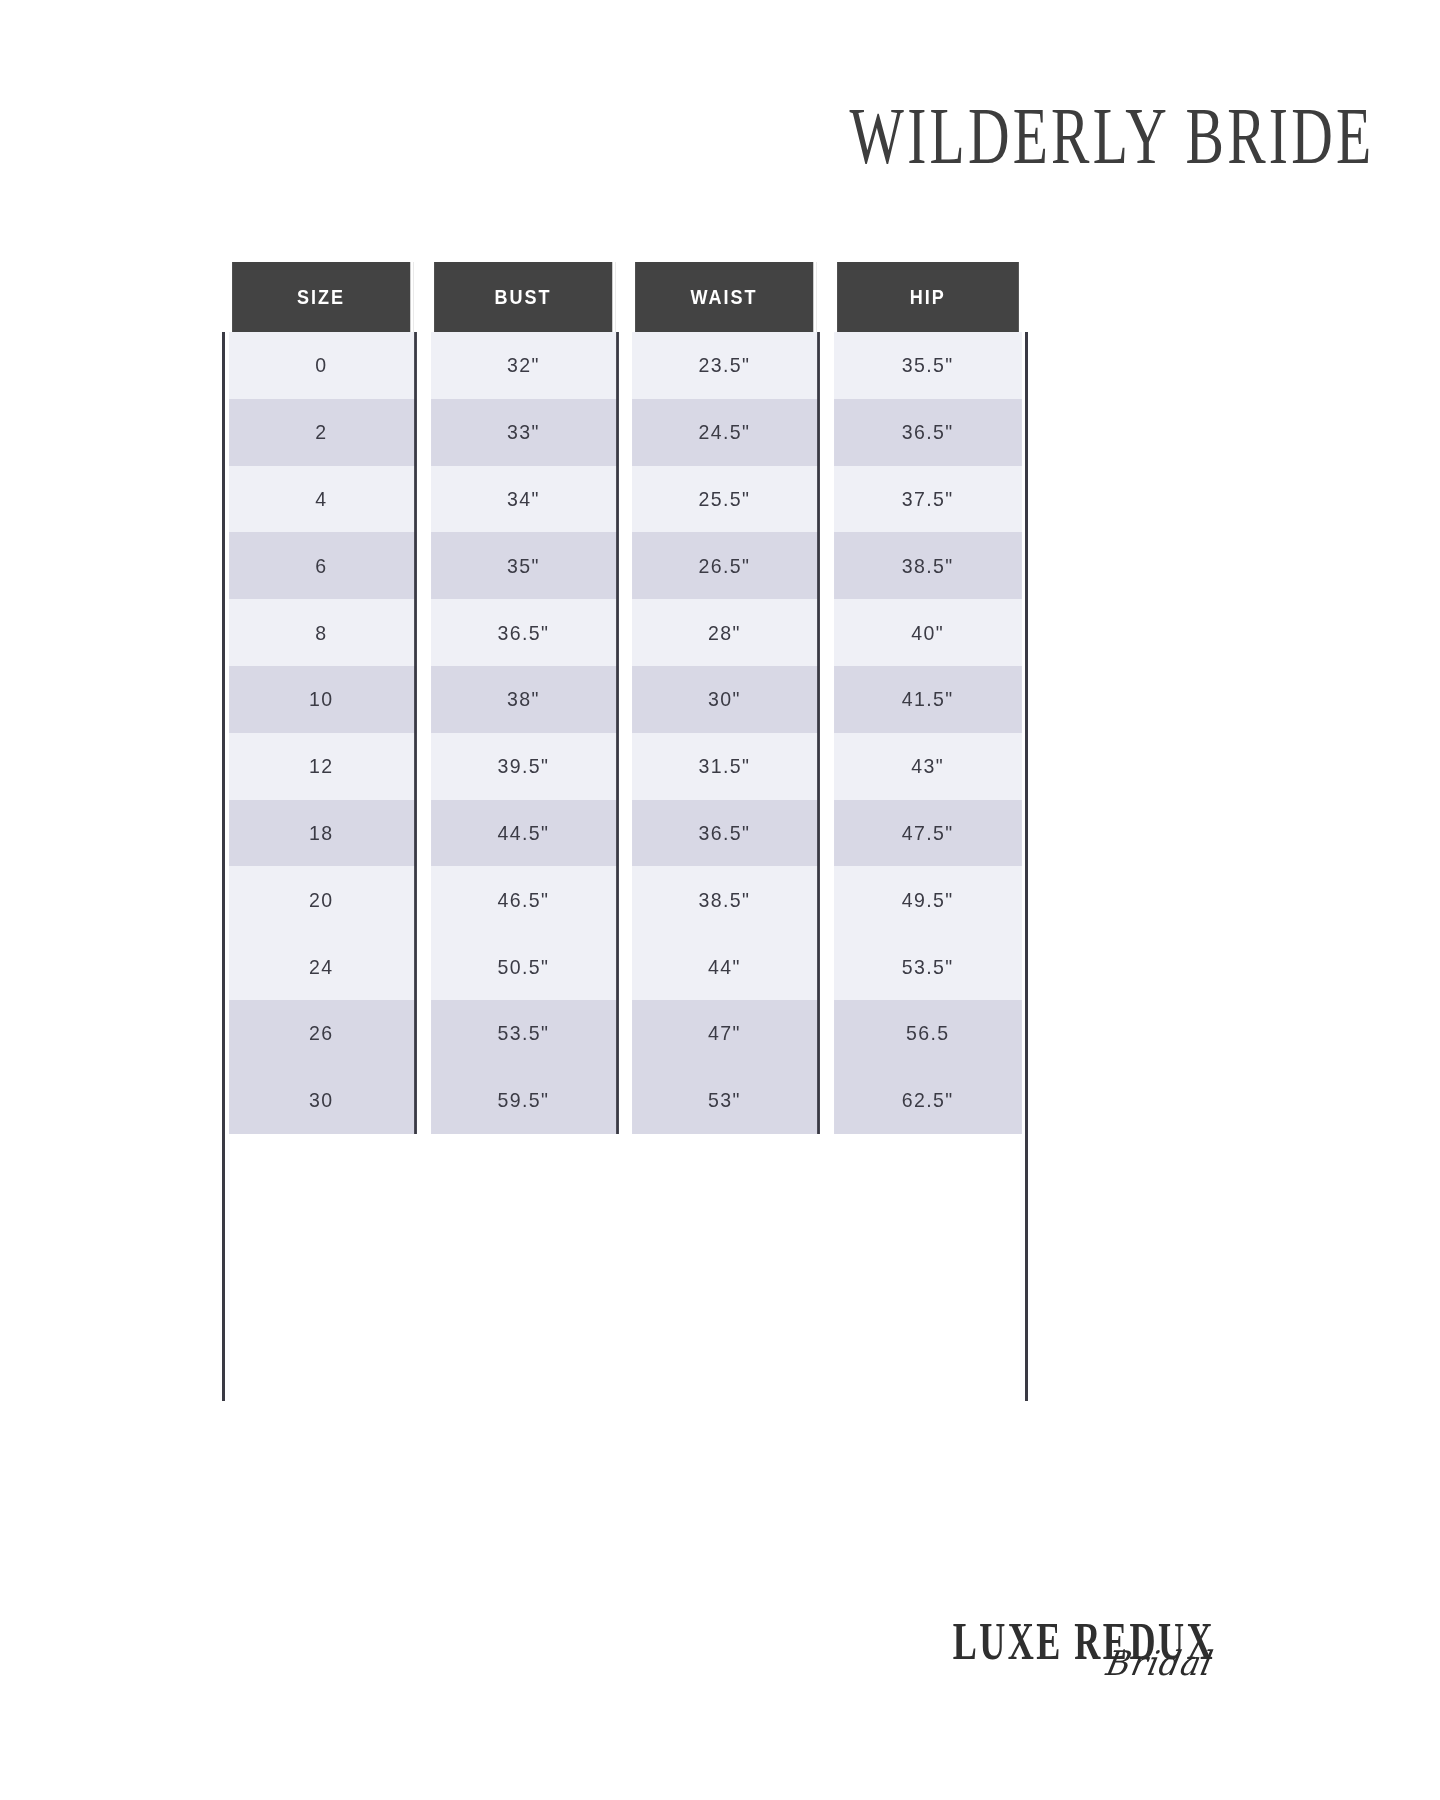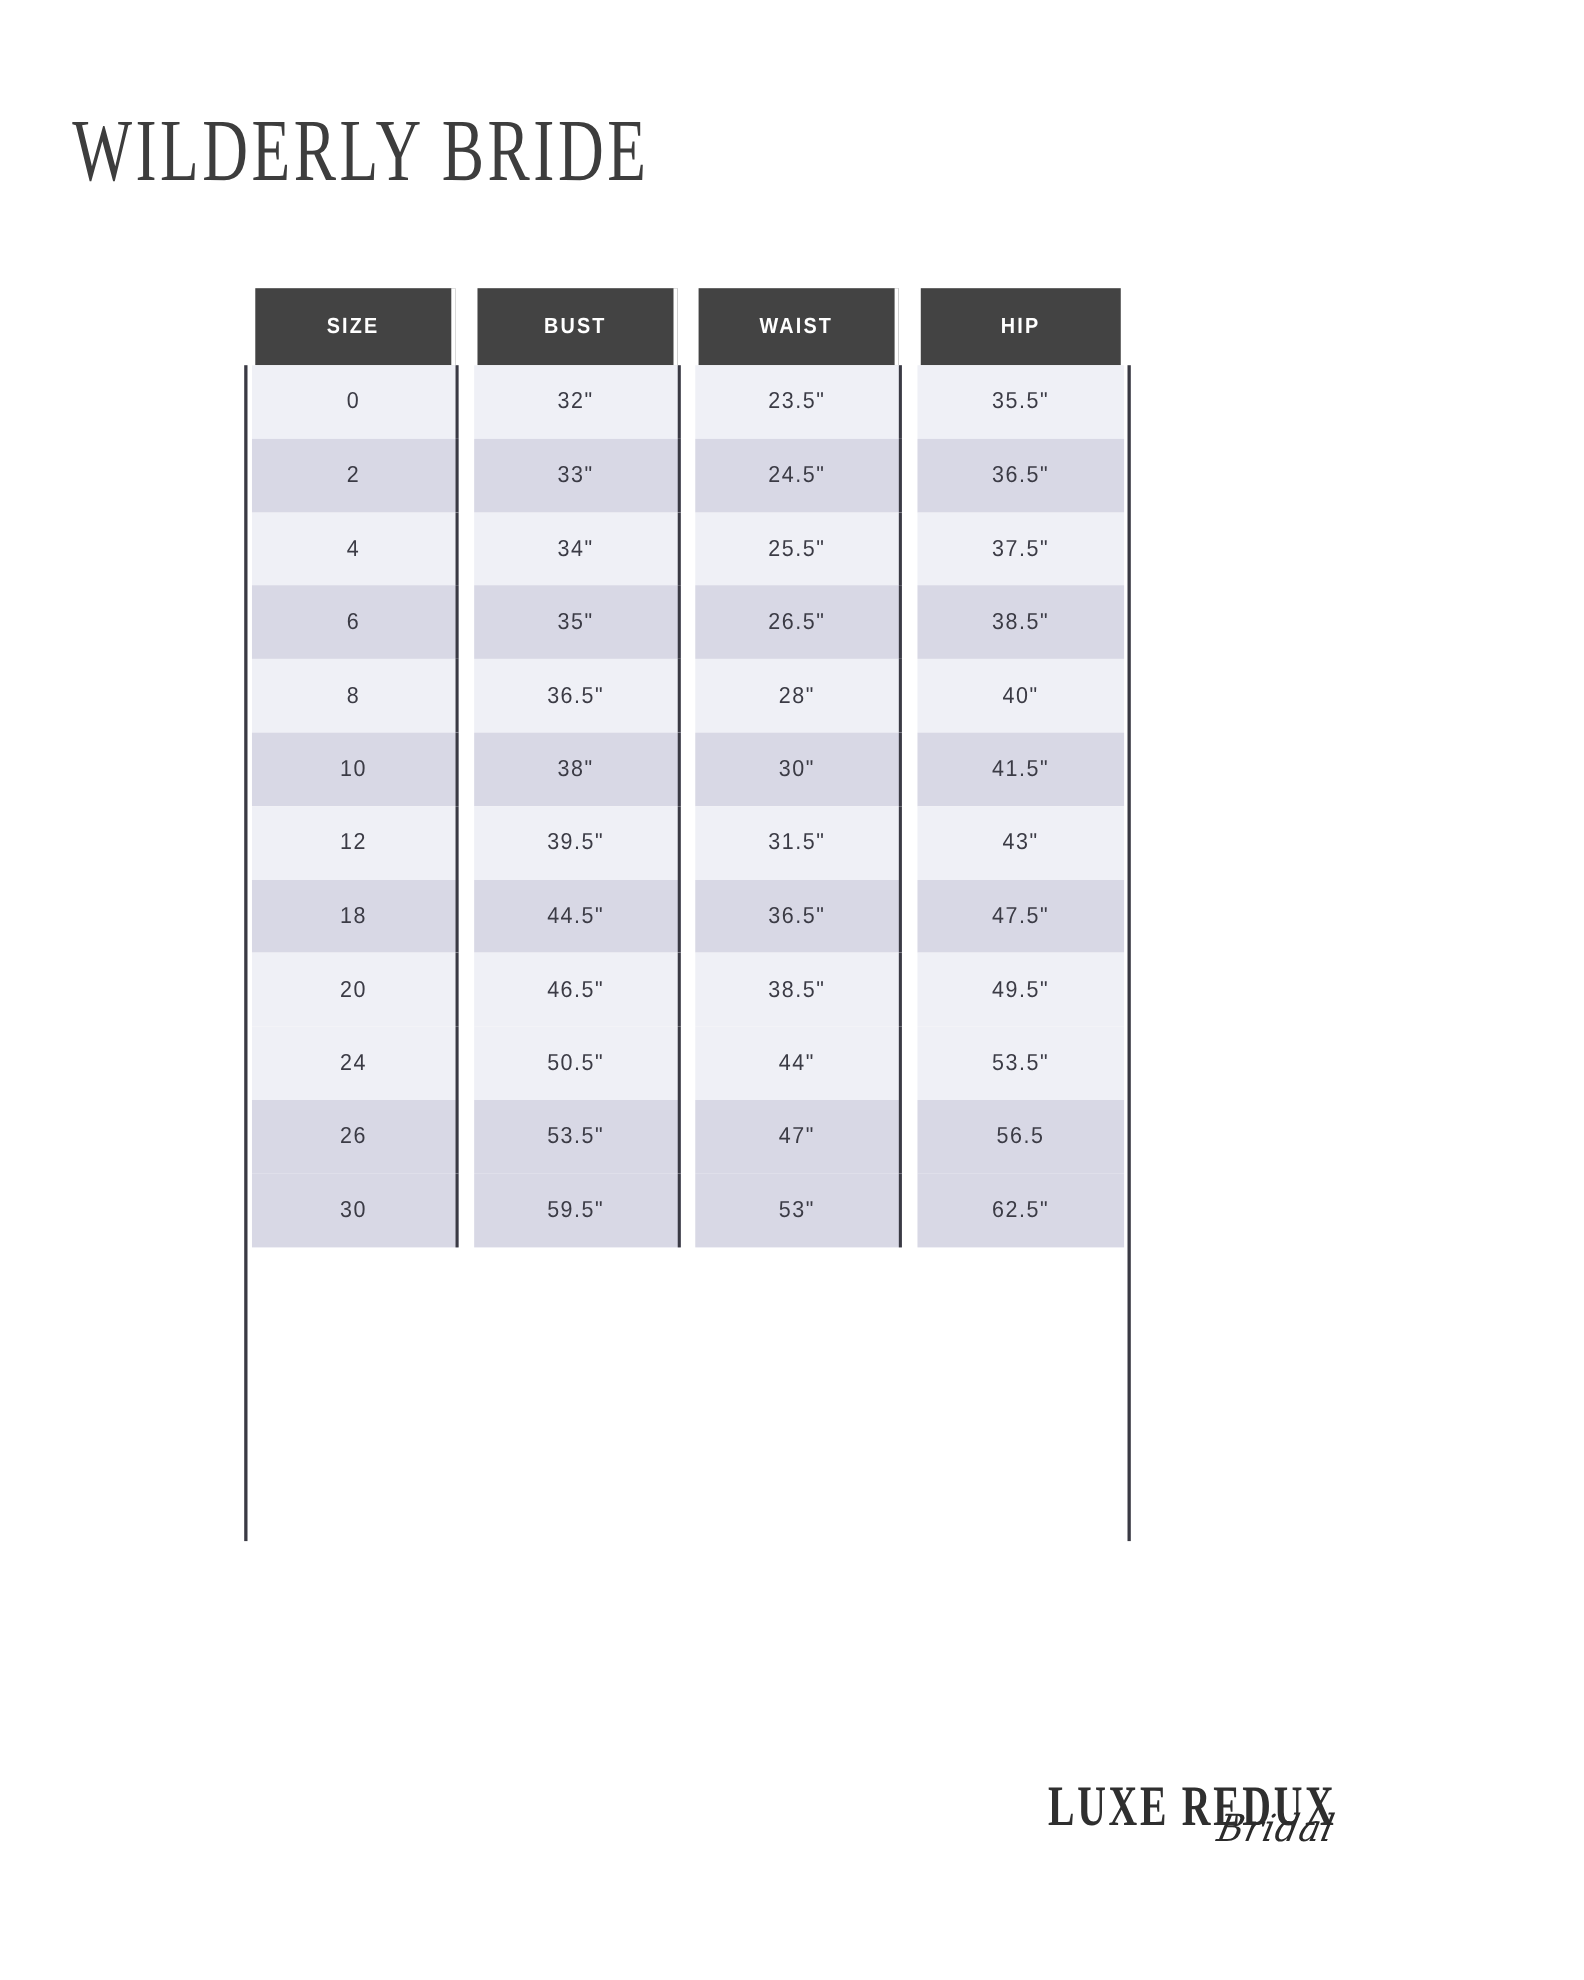--- a/index.html
+++ b/index.html
@@ -18,21 +18,21 @@
     background: #ffffff;
     overflow: hidden;
   }
 
   
   .title-wrap {
     position: absolute;
     top: 96px;
     left: 0;
     width: 1440px;
-    text-align: left;
+    text-align: right;
   }
   .title {
     display: inline-block;
     font-family: "Liberation Serif", "DejaVu Serif", serif;
     font-size: 72px;
     line-height: 1;
     letter-spacing: 4px;
     color: #3d3d3d;
     transform: scaleX(0.80) scaleY(1.12);
     transform-origin: center top;

